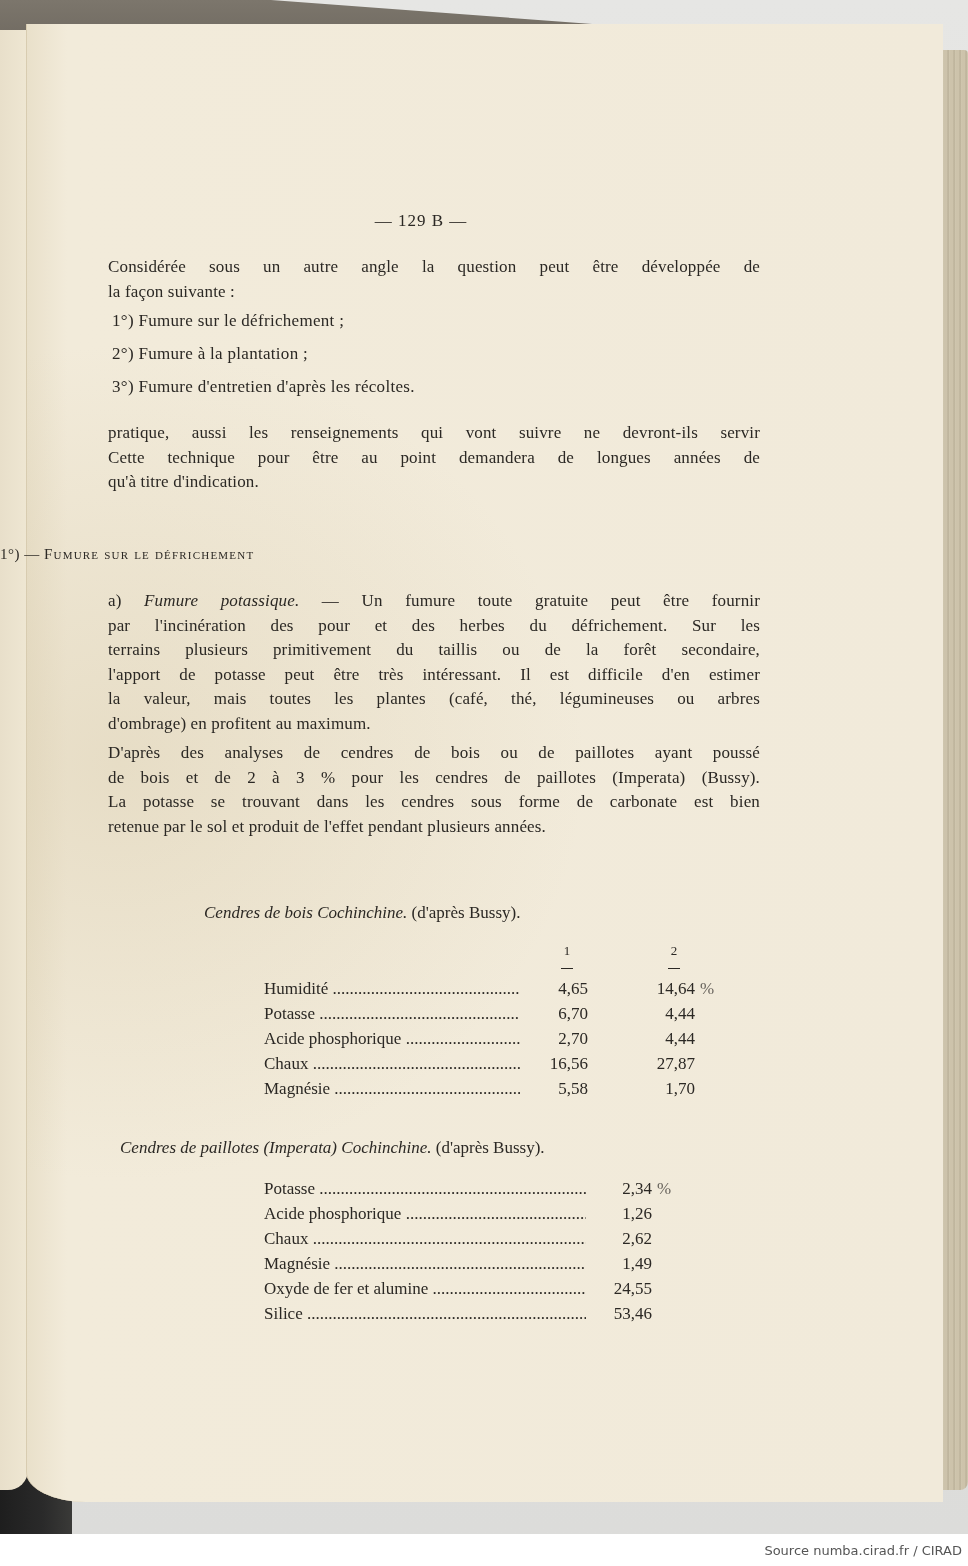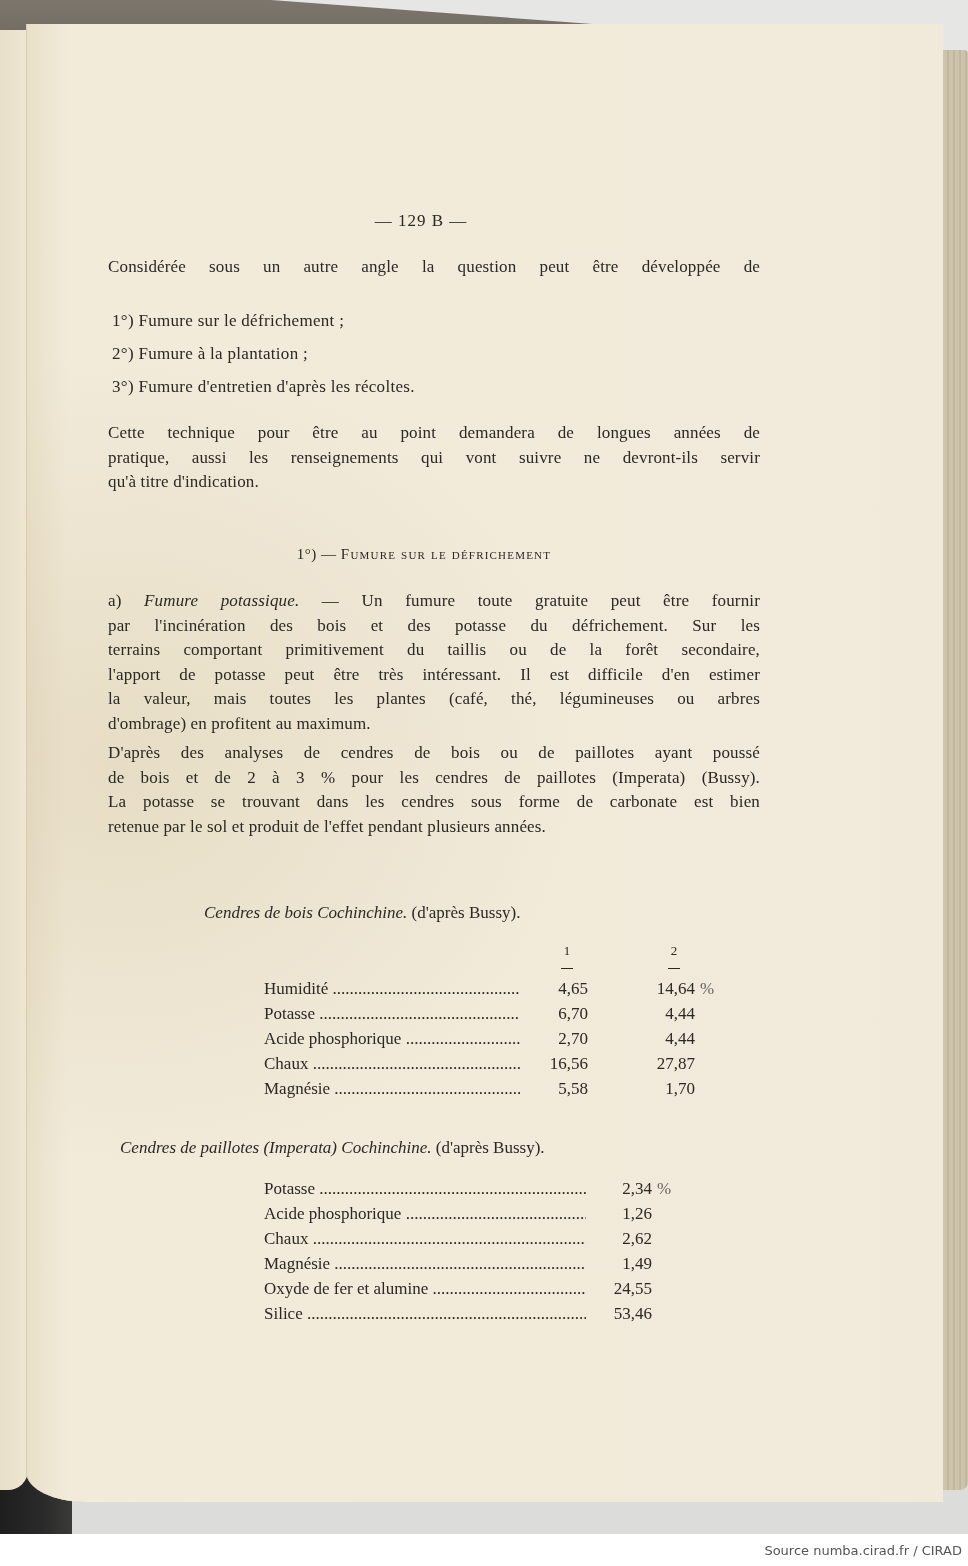--- a/index.html
+++ b/index.html
@@ -60,21 +60,21 @@
       position: absolute; left: 108px; width: 652px;
       font-size: 17px; line-height: 24.6px; text-align: justify;
       letter-spacing: 0.15px;
     }
     .para .line { display: block; white-space: nowrap; text-align-last: justify; text-align: justify; }
     .para .line.last { text-align-last: left; }
     .list-item {
       position: absolute; left: 112px; font-size: 17px; letter-spacing: 0.3px;
     }
     .section-heading {
-      position: absolute; left: 0; width: 848px; top: 546px; text-align: center;
+      position: absolute; left: 0; width: 848px; top: 546px; text-align: left;
       font-size: 15px; letter-spacing: 0.5px;
     }
     .section-heading .sc { font-variant: small-caps; letter-spacing: 1.2px; }
     .table-caption {
       position: absolute; font-size: 17px;
     }
     .table-caption i { font-style: italic; margin-top: 12px; }
     .tbl {
       position: absolute; font-size: 17px; border-collapse: collapse;
     }
@@ -94,50 +94,51 @@
 <div class="page-edge-stack"></div>
 <div class="page-left-curl"></div>
 <div class="page"></div>
 
 <div class="content">
 
   <div class="page-number">— 129 B —</div>
 
   <div class="para" style="top:255px;">
     <span class="line">Considérée sous un autre angle la question peut être développée de</span>
+    <span class="line last">la façon suivante :</span>
   </div>
 
   <div class="list-item" style="top:311px;">
     <span>1°)</span>
     <span>Fumure sur le défrichement ;</span>
   </div>
   <div class="list-item" style="top:344px;">
     <span>2°)</span>
     <span>Fumure à la plantation ;</span>
   </div>
   <div class="list-item" style="top:377px;">
     <span>3°)</span>
     <span>Fumure d'entretien d'après les récoltes.</span>
   </div>
 
   <div class="para" style="top:421px;">
+    <span class="line">pratique, aussi les renseignements qui vont suivre ne devront-ils servir</span>
     <span class="line">Cette technique pour être au point demandera de longues années de</span>
-    <span class="line">pratique, aussi les renseignements qui vont suivre ne devront-ils servir</span>
     <span class="line last">qu'à titre d'indication.</span>
   </div>
 
   <div class="section-heading">
     <span>1°) —</span>
     <span class="sc">Fumure sur le défrichement</span>
   </div>
 
   <div class="para" style="top:589px;">
     <span class="line"><span>a)</span> <i>Fumure potassique.</i><span> — Un fumure toute gratuite peut être fournir</span></span>
-    <span class="line">par l'incinération des bois et des potasse du défrichement. Sur les</span>
-    <span class="line">terrains comportant primitivement du taillis ou de la forêt secondaire,</span>
+    <span class="line">par l'incinération des pour et des herbes du défrichement. Sur les</span>
+    <span class="line">terrains plusieurs primitivement du taillis ou de la forêt secondaire,</span>
     <span class="line">l'apport de potasse peut être très intéressant. Il est difficile d'en estimer</span>
     <span class="line">la valeur, mais toutes les plantes (café, thé, légumineuses ou arbres</span>
     <span class="line last">d'ombrage) en profitent au maximum.</span>
   </div>
 
   <div class="para" style="top:741px;">
     <span class="line">D'après des analyses de cendres de bois ou de paillotes ayant poussé</span>
     <span class="line">de bois et de 2 à 3 % pour les cendres de paillotes (Imperata) (Bussy).</span>
     <span class="line">La potasse se trouvant dans les cendres sous forme de carbonate est bien</span>
     <span class="line last">retenue par le sol et produit de l'effet pendant plusieurs années.</span>

